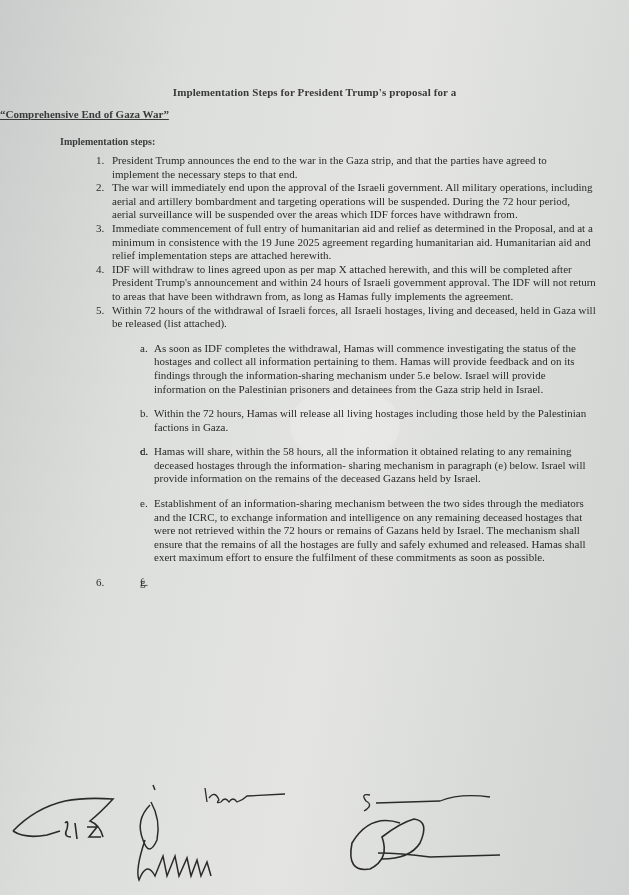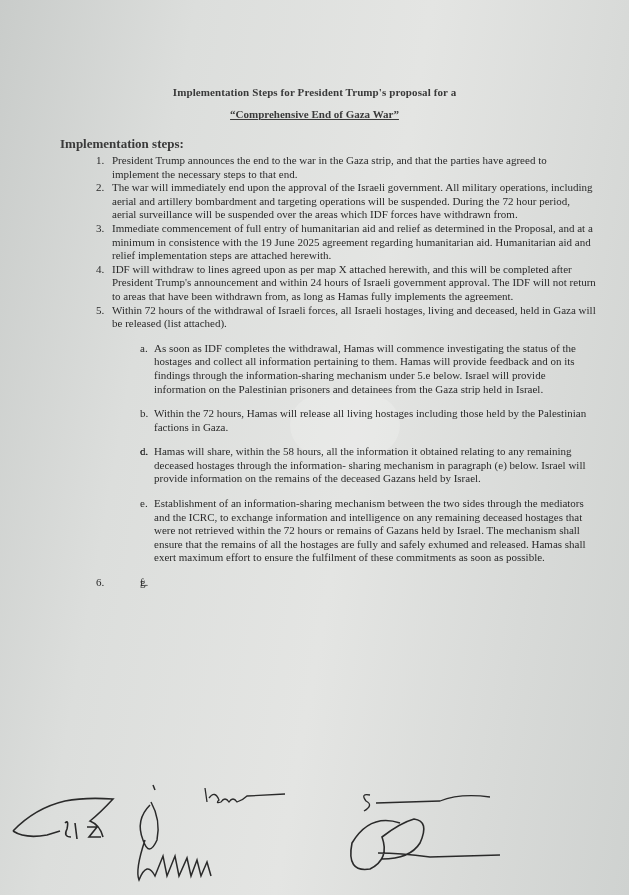--- a/index.html
+++ b/index.html
@@ -9,26 +9,26 @@
     font-family: "Liberation Serif", serif;
     color: #2a2a2a;
     position: relative;
   }
   .page { position: absolute; left: 0; top: 0; width: 629px; height: 777px; border-radius: 20px; }
   .title1 {
     position: absolute; top: 86px; left: 0; width: 629px; text-align: center;
     font-size: 11px; font-weight: bold; color: #3a3a3a; letter-spacing: 0.1px;
   }
   .title2 {
-    position: absolute; top: 108px; left: 0; width: 629px; text-align: center;
+    position: absolute; top: 108px; left: 0; width: 629px; text-align: left;
     font-size: 11px; font-weight: bold; color: #3a3a3a; text-decoration: underline;
   }
   .heading {
     position: absolute; top: 136px; left: 60px;
-    font-size: 13px; font-weight: bold; color: #3a3a3a;
+    font-size: 10px; font-weight: bold; color: #3a3a3a;
   }
   .list { position: absolute; top: 154px; left: 96px; width: 500px; font-size: 11px; line-height: 13.6px; }
   .item { position: relative; padding-left: 16px; margin: 0; }
   .num { position: absolute; left: 0; top: 0; }
   .sub { position: relative; padding-left: 14px; margin-left: 44px; }
   .subnum { position: absolute; left: 0; top: 0; }
   .watermark {
     position: absolute; left: 290px; top: 395px; width: 110px; height: 60px;
     border-radius: 30px; background: rgba(255,255,255,0.18);
   }

